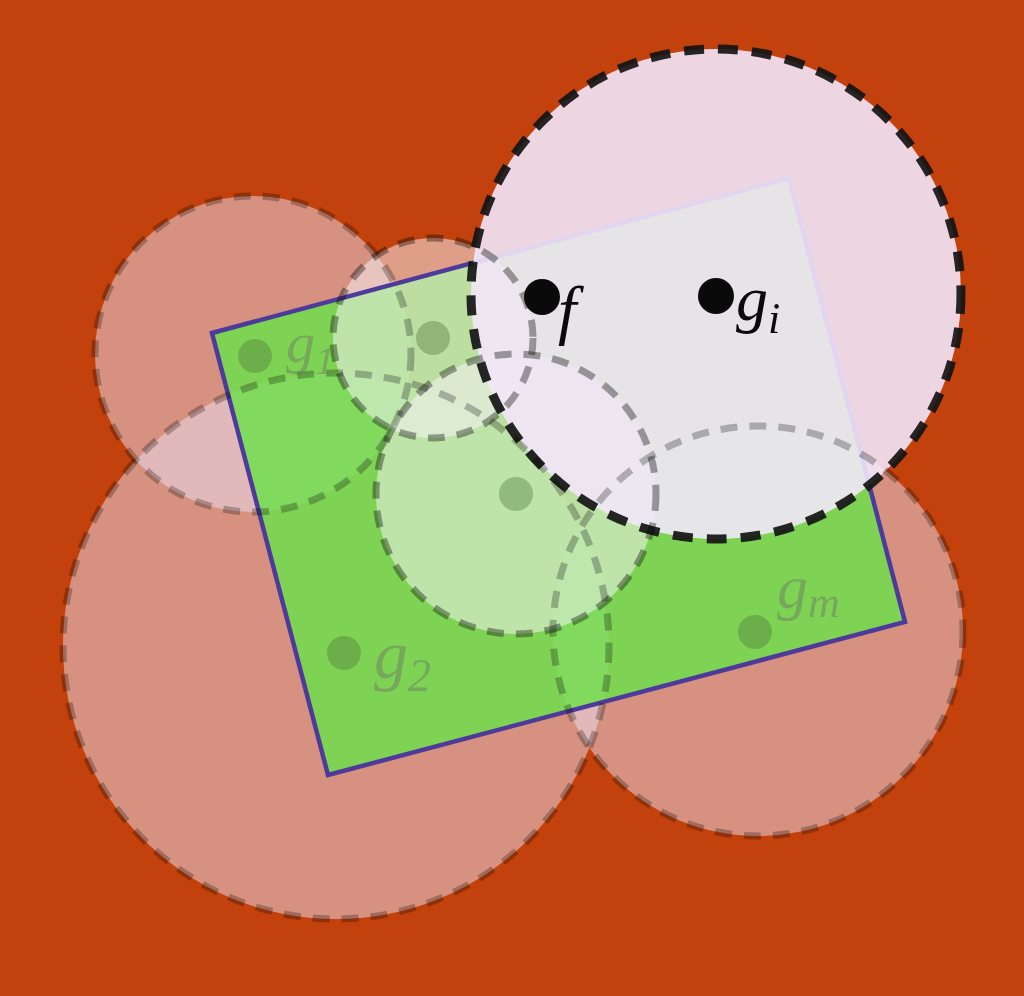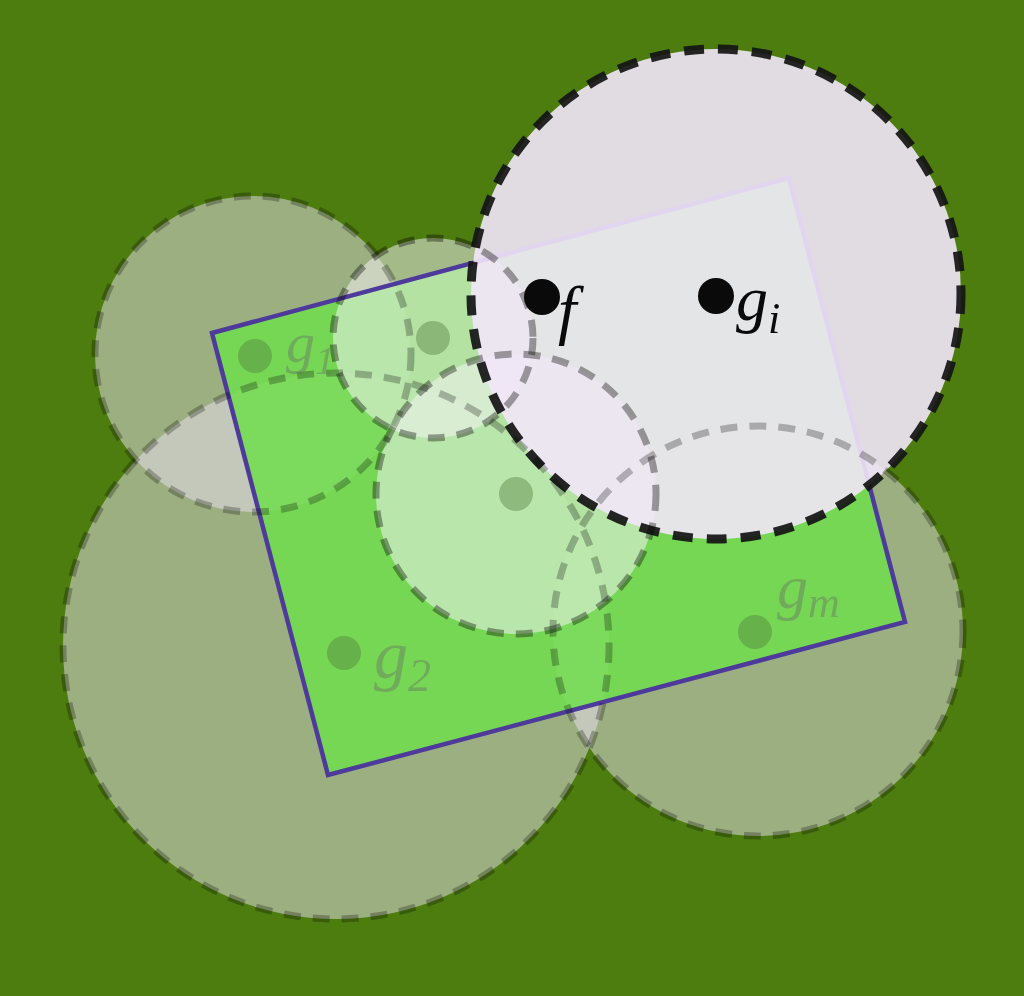--- a/index.html
+++ b/index.html
@@ -1,20 +1,20 @@
 <!DOCTYPE html>
 <html><head>
 <meta charset="utf-8">
 <style>
   html, body { margin: 0; padding: 0; background: #ffffff; }
   .stage {
     position: relative;
     width: 1024px;
     height: 996px;
-    background: #4d7c0f;
+    background: #c2410c;
     overflow: hidden;
   }
   svg { display: block; }
   .dashed { fill: none; stroke-linecap: butt; }
   .gray-dash  { stroke-dasharray: 17 12; stroke-width: 7; }
   .black-dash { stroke-dasharray: 20 14; stroke-width: 9; }
   .rect-stroke { fill: none; stroke-linejoin: miter; }
   .math {
     font-family: "Liberation Serif", "DejaVu Serif", serif;
     font-style: italic;

